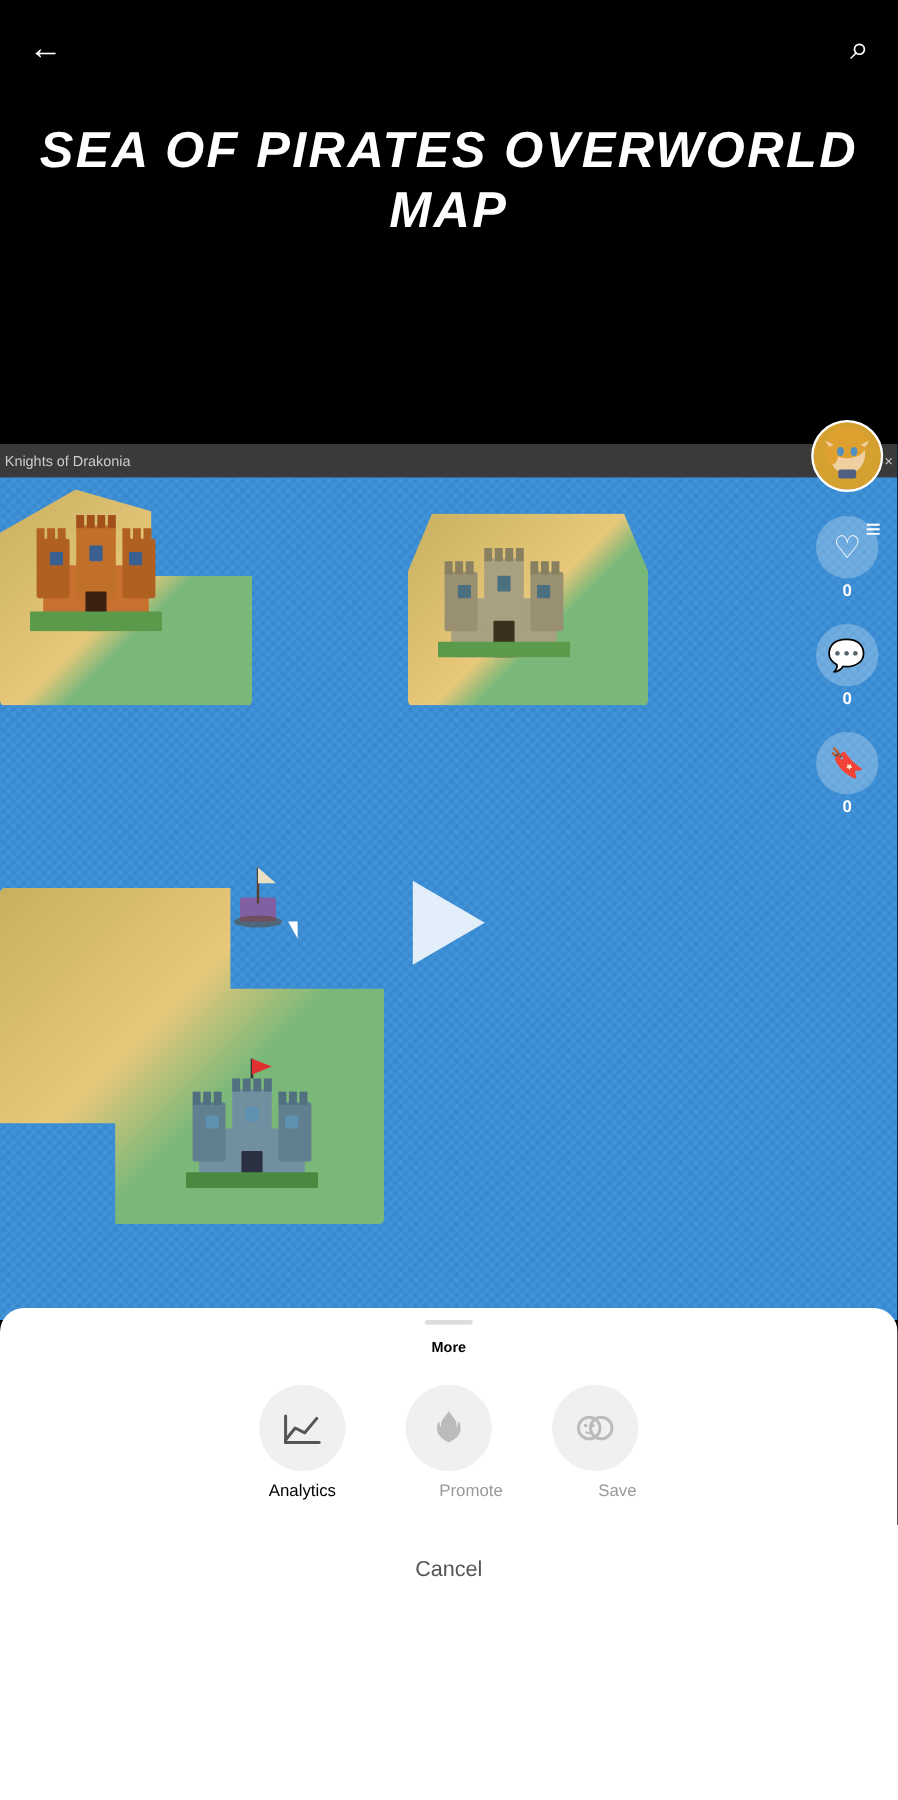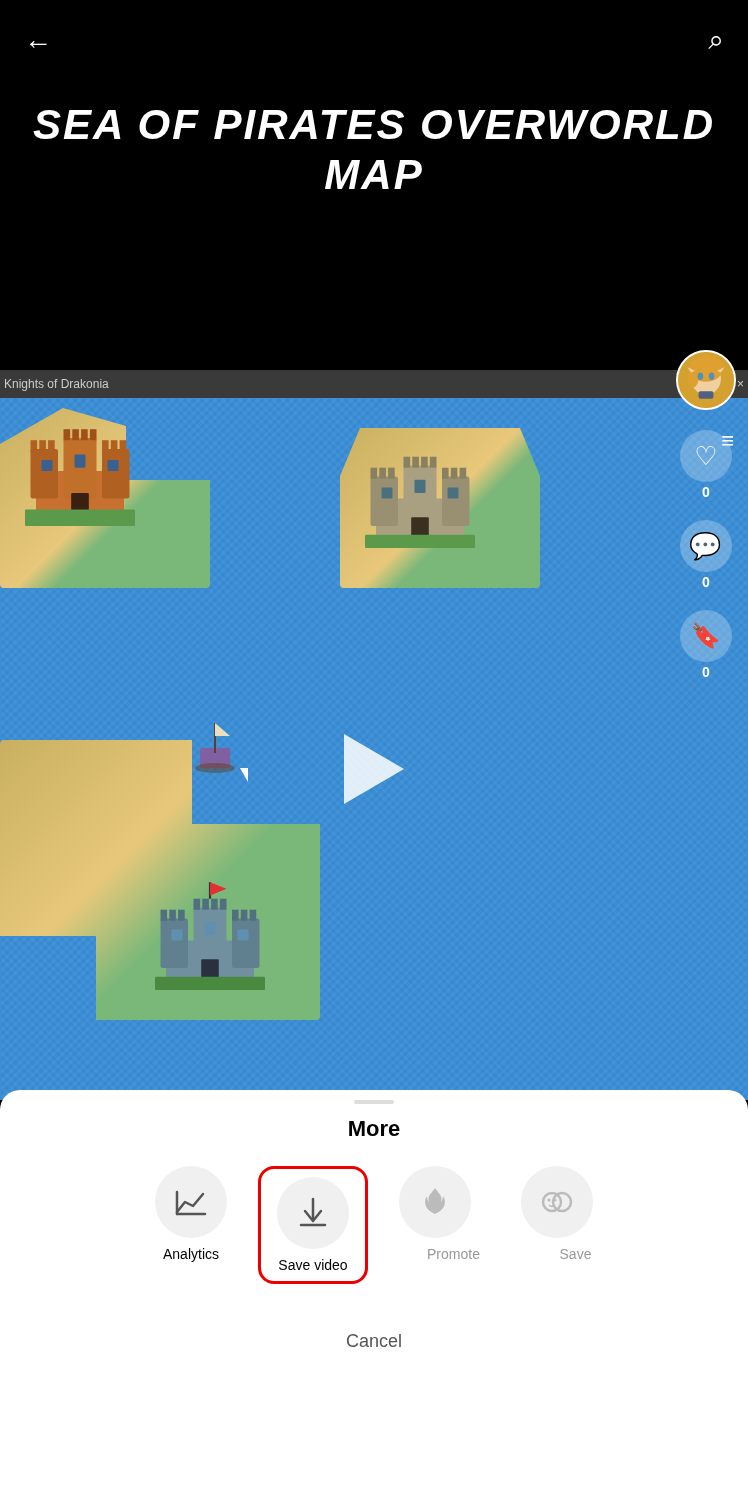--- a/index.html
+++ b/index.html
@@ -288,21 +288,21 @@
     .sheet-handle {
       width: 40px;
       height: 4px;
       background: #ddd;
       border-radius: 2px;
       margin: 10px auto 0;
     }
 
     .sheet-title {
       text-align: center;
-      font-size: 22px;
+      font-size: 12px;
       font-weight: 600;
       color: #000;
       margin-top: 12px;
     }
 
     .sheet-actions {
       display: flex;
       align-items: flex-start;
       justify-content: center;
       gap: 12px;
@@ -533,30 +533,20 @@
       <div class="action-circle">
         <svg width="36" height="36" viewBox="0 0 36 36" xmlns="http://www.w3.org/2000/svg">
           <polyline points="4,28 12,18 20,22 30,10" stroke="#555" stroke-width="2.5" fill="none" stroke-linecap="round" stroke-linejoin="round"></polyline>
           <line x1="4" y1="30" x2="32" y2="30" stroke="#555" stroke-width="2.5" stroke-linecap="round"></line>
           <line x1="4" y1="8" x2="4" y2="30" stroke="#555" stroke-width="2.5" stroke-linecap="round"></line>
         </svg>
       </div>
       <span class="action-label">Analytics</span>
     </div>
 
-    <div class="action-item highlighted">
-      <div class="action-circle">
-        <svg width="36" height="36" viewBox="0 0 36 36" xmlns="http://www.w3.org/2000/svg">
-          <line x1="18" y1="4" x2="18" y2="24" stroke="#555" stroke-width="2.5" stroke-linecap="round"></line>
-          <polyline points="10,16 18,26 26,16" stroke="#555" stroke-width="2.5" fill="none" stroke-linecap="round" stroke-linejoin="round"></polyline>
-          <line x1="6" y1="30" x2="30" y2="30" stroke="#555" stroke-width="2.5" stroke-linecap="round"></line>
-        </svg>
-      </div>
-      <span class="action-label">Save video</span>
-    </div>
 
     <div class="action-item">
       <div class="action-circle">
         <svg width="36" height="36" viewBox="0 0 36 36" xmlns="http://www.w3.org/2000/svg">
 
           <path d="M18 4 C14 10 10 12 12 18 C10 16 10 12 10 12 C6 18 8 26 18 30 C28 26 30 18 26 12 C26 12 26 16 24 18 C26 12 22 10 18 4Z" fill="#bbb" stroke="none"></path>
         </svg>
       </div>
       <span class="action-label muted">Promote</span>
     </div>

